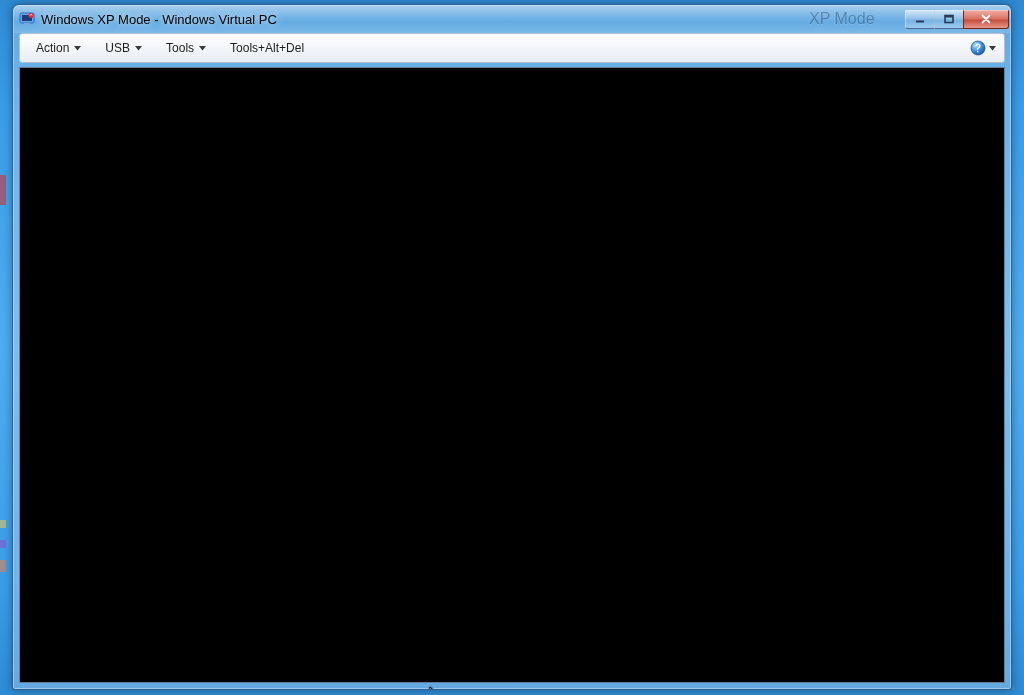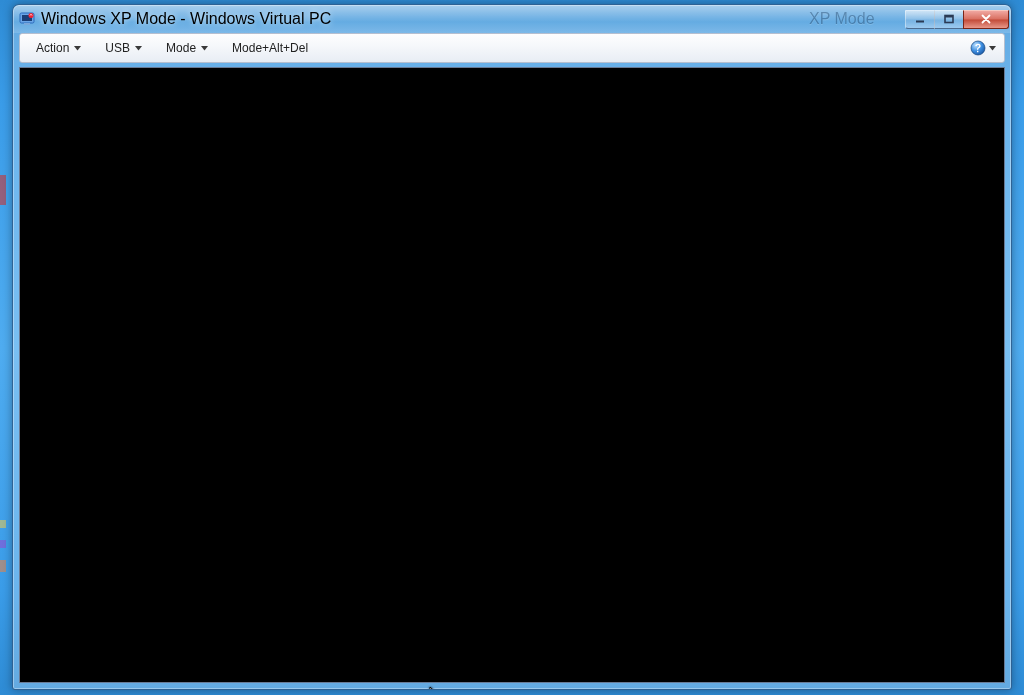--- a/index.html
+++ b/index.html
@@ -55,21 +55,21 @@
 
     .app-icon {
       width: 16px;
       height: 16px;
       margin-right: 6px;
       display: inline-block;
     }
     .app-icon svg { width: 16px; height: 16px; display: block; }
 
     .title-text {
-      font-size: 16px;
+      font-size: 13px;
       white-space: nowrap;
       color: #000;
     }
 
     .ghost-title {
       position: absolute;
       left: 796px;
       font-size: 16px;
       color: #0c2a4a;
       opacity: 0.35;
@@ -212,29 +212,29 @@
     </div>
     <div class="menu-item">
       <span>USB</span>
       <span class="menu-dropdown-arrow">
         <svg viewBox="0 0 7 5">
             <path d="M0 0 L7 0 L3.5 4.5 Z" fill="#3a3a3a"></path>
           </svg>
       </span>
     </div>
     <div class="menu-item">
-      <span>Mode</span>
-      <span class="menu-dropdown-arrow">
-        <svg viewBox="0 0 7 5">
-            <path d="M0 0 L7 0 L3.5 4.5 Z" fill="#3a3a3a"></path>
-          </svg>
-      </span>
-    </div>
-    <div class="menu-item">
-      <span>Mode+Alt+Del</span>
+      <span>Tools</span>
+      <span class="menu-dropdown-arrow">
+        <svg viewBox="0 0 7 5">
+            <path d="M0 0 L7 0 L3.5 4.5 Z" fill="#3a3a3a"></path>
+          </svg>
+      </span>
+    </div>
+    <div class="menu-item">
+      <span>Tools+Alt+Del</span>
     </div>
 
     <div class="spacer"></div>
 
     <div class="help-btn">
       <span class="help-icon">
         <svg viewBox="0 0 16 16">
           <defs>
             <radialGradient id="hg" cx="35%" cy="30%" r="75%">
               <stop offset="0%" stop-color="#bfe2ff"></stop>

